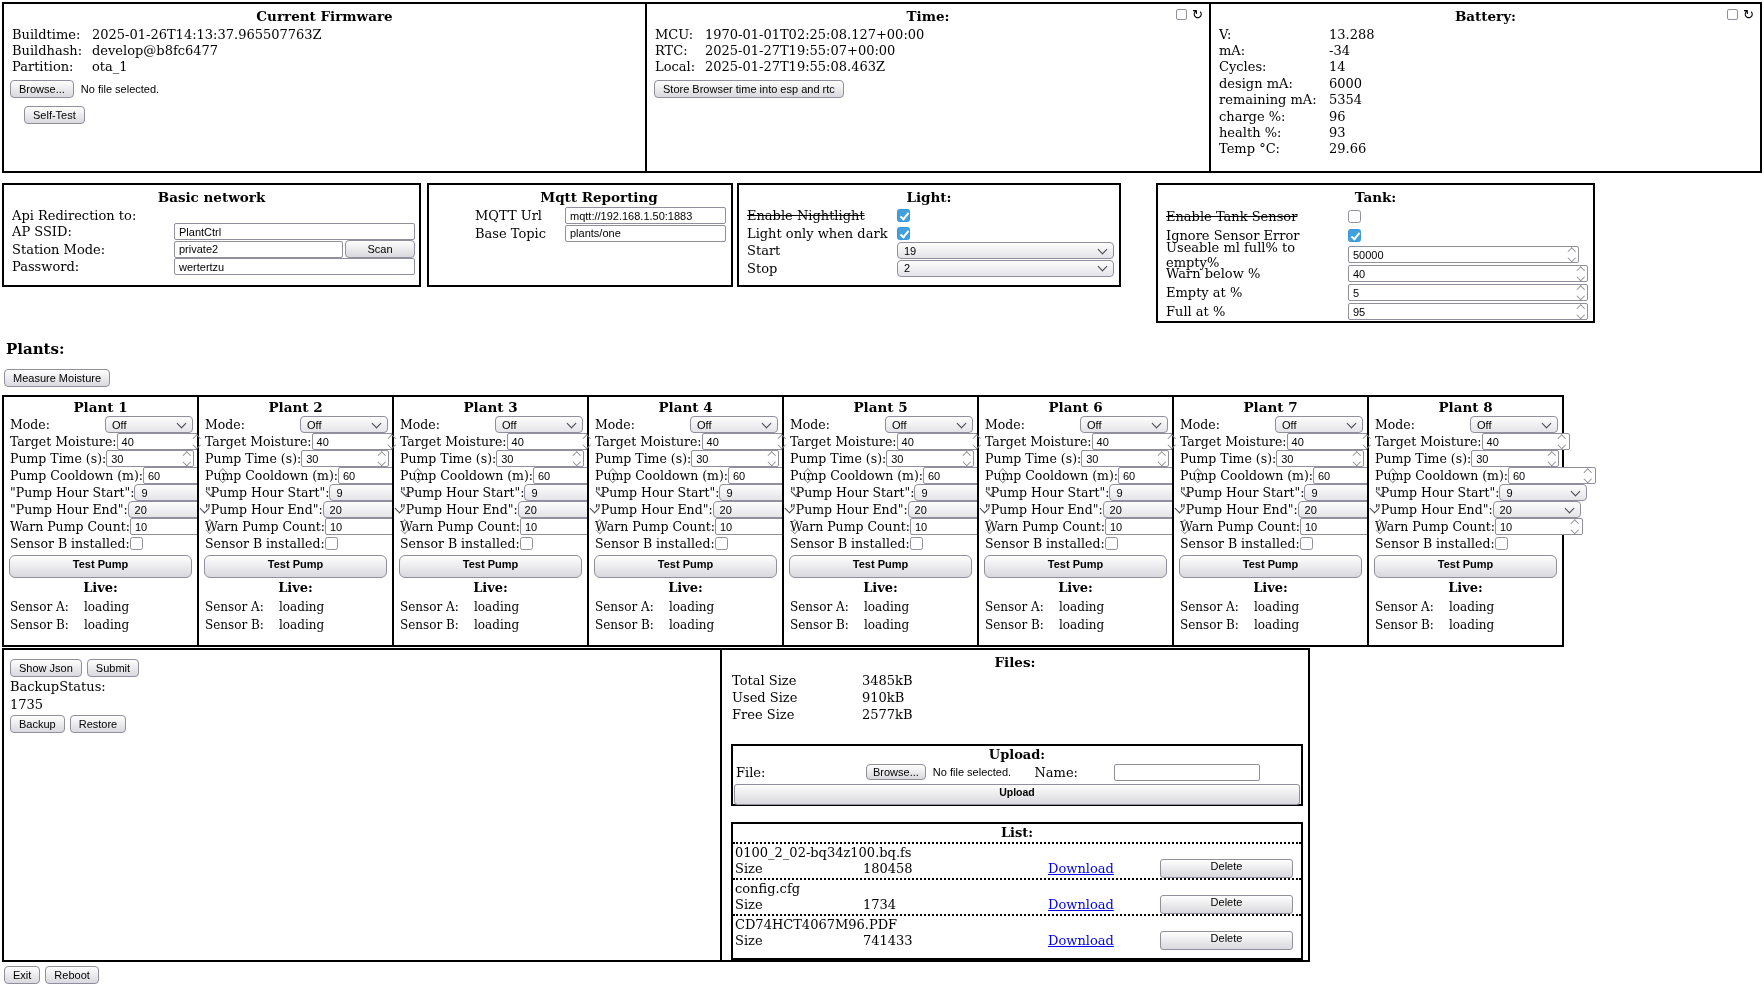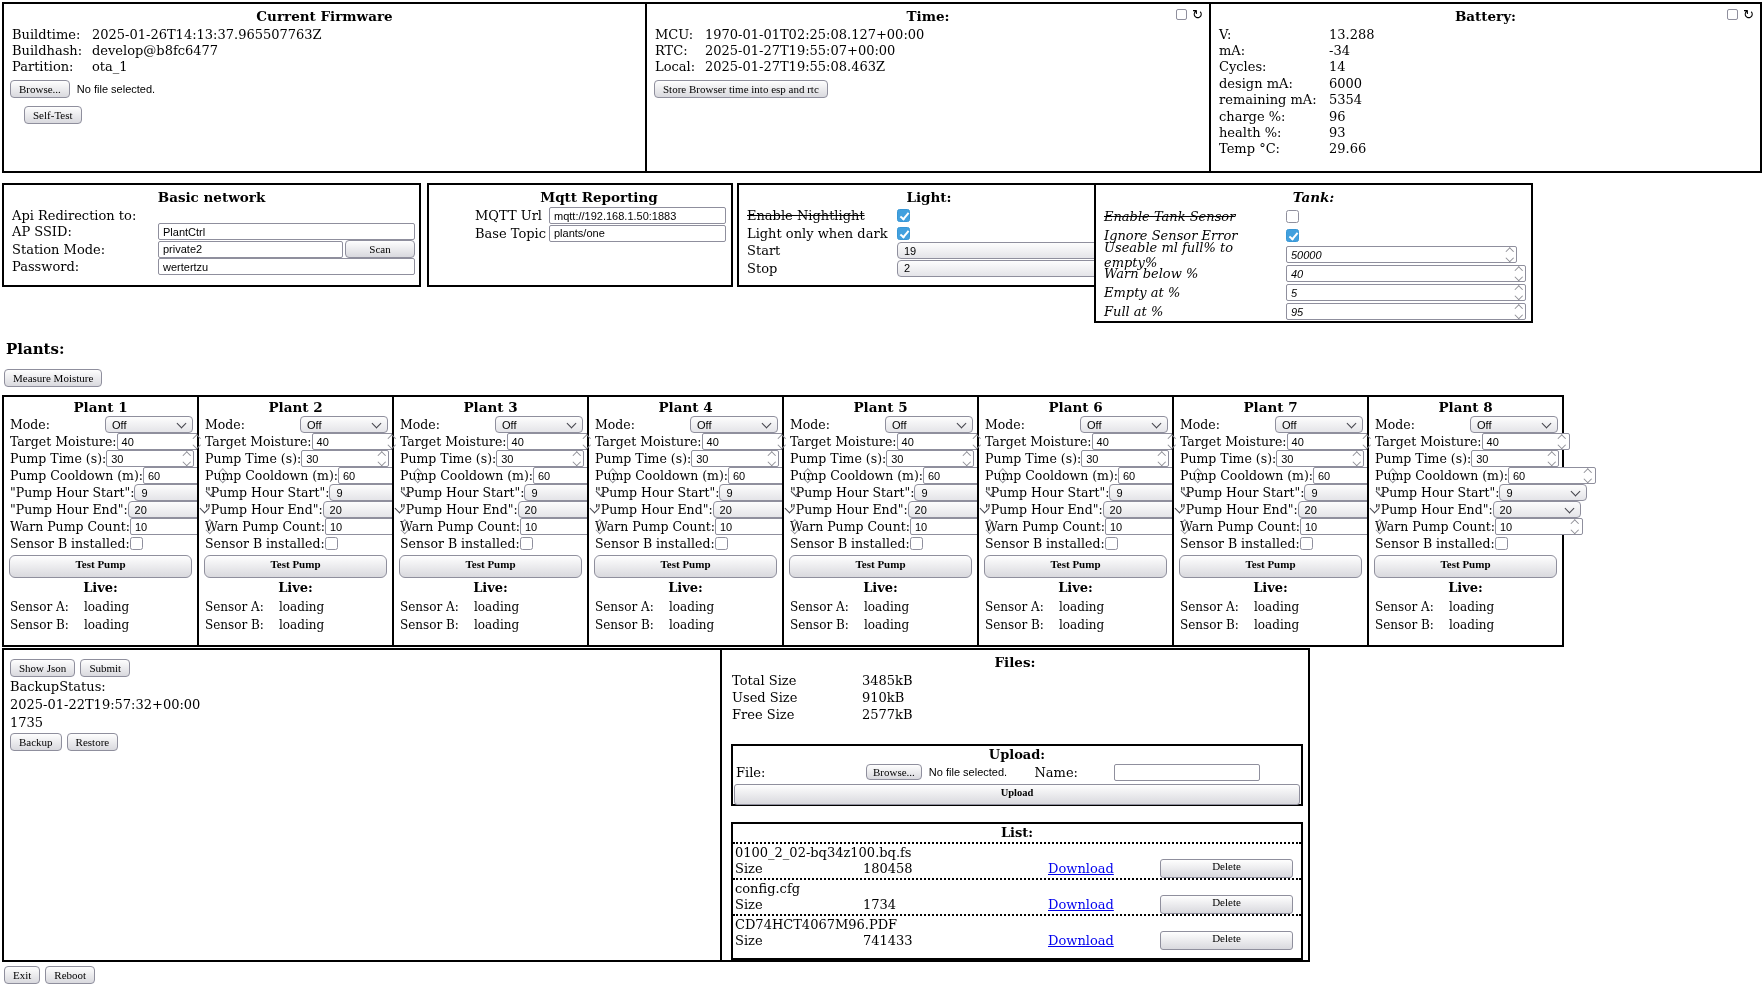--- a/index.html
+++ b/index.html
@@ -8,26 +8,26 @@
 
   .box { position:absolute; border:2px solid #000; box-sizing:border-box; background:#fff; }
   .title { font-weight:700; text-align:center; font-size:13.5px; padding:4px 0 2px; }
 
   .kv { display:flex; align-items:center; height:16.4px; padding:0 8px; }
   .kv .k { flex:none; }
   .kv .v { flex:none; }
 
   
   .btn { display:inline-block; background:linear-gradient(#fefefe,#d9d9de); border:1px solid #8f8f9d;
-         border-radius:4px; font-family:Liberation Serif, serif; font-size:11px; color:#000;
+         border-radius:4px; font-family:Liberation Sans, sans-serif; font-size:11px; color:#000;
          padding:2px 8px; line-height:12px; cursor:default; white-space:nowrap; }
 
   
   .tin { background:#fff; border:1px solid #8f8f9d; border-radius:2px; height:17px; box-sizing:border-box;
-         font-family:"Liberation Sans", sans-serif; font-size:11px; padding:0 4px; }
+         font-family:"Liberation Sans", sans-serif; font-size:11px; padding:0 4px;margin-left:16px; }
 
   
   .sel { display:flex; align-items:center; justify-content:space-between; box-sizing:border-box;
          background:linear-gradient(#fdfdfd,#e4e4e8); border:1px solid #8f8f9d; border-radius:4px;
          height:17px; padding:0 7px 0 6px; font-family:"Liberation Sans", sans-serif; font-size:11px; }
   .sel .chev { width:6px; height:6px; border-right:1.6px solid #42424a; border-bottom:1.6px solid #42424a;
                transform:rotate(45deg); margin-top:-3px; flex:none; }
 
   
   .num { display:flex; align-items:center; justify-content:space-between; box-sizing:border-box;
@@ -259,21 +259,21 @@
     </div>
     <div class="kv" style="padding-right:5px;">
       <span class="k">Stop</span>
       <span class="sel">
           <span>2</span>
           <span class="chev"></span>
         </span>
     </div>
   </div>
 
-  <div class="box tank" style="left:1094px; top:183px; width:439px; height:140px;font-style:italic;">
+  <div class="box tank" style="left:1156px; top:183px; width:439px; height:140px;">
     <div class="title">Tank:</div>
     <div class="kv">
       <span class="k strike">Enable Tank Sensor</span>
       <span class="cb"></span>
     </div>
     <div class="kv">
       <span class="k">Ignore Sensor Error</span>
       <span class="cb checked"></span>
     </div>
     <div class="kv" style="padding-right:14px;">
@@ -1084,21 +1084,20 @@
       </div>
     </div>
 
   <div class="box bottom">
     <div class="bleft">
       <div class="bline" style="gap:5px;">
         <span class="btn">Show Json</span>
         <span class="btn">Submit</span>
       </div>
       <div class="bline">BackupStatus:</div>
-      <div class="bline">2025-01-22T19:57:32+00:00</div>
       <div class="bline">1735</div>
       <div class="bline" style="gap:5px; margin-top:2px;">
         <span class="btn">Backup</span>
         <span class="btn">Restore</span>
       </div>
     </div>
 
     <div class="files">
       <div class="title">Files:</div>
       <div class="fkv">

